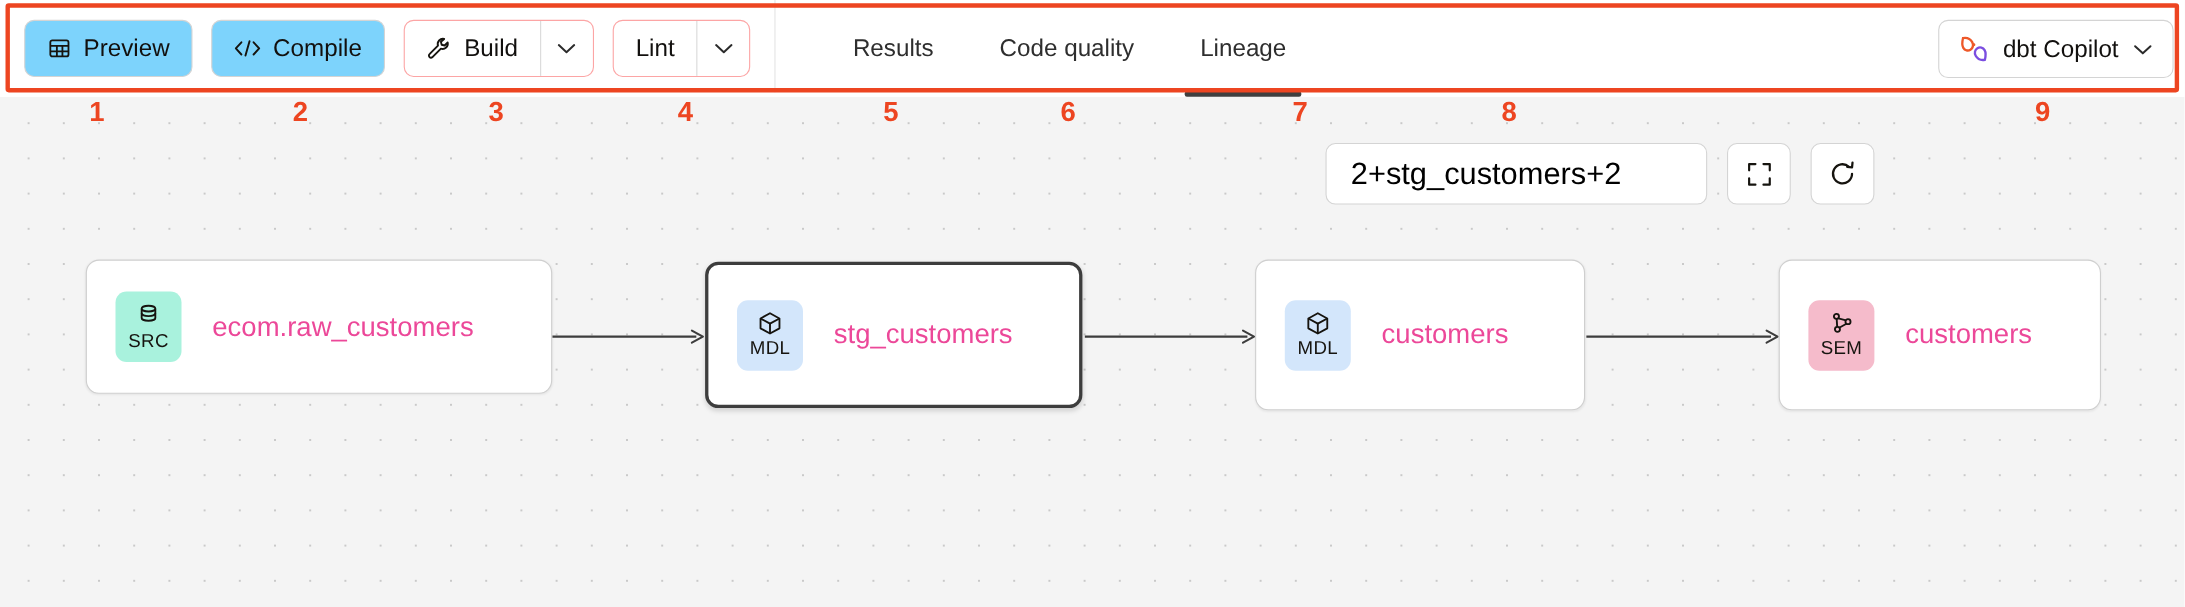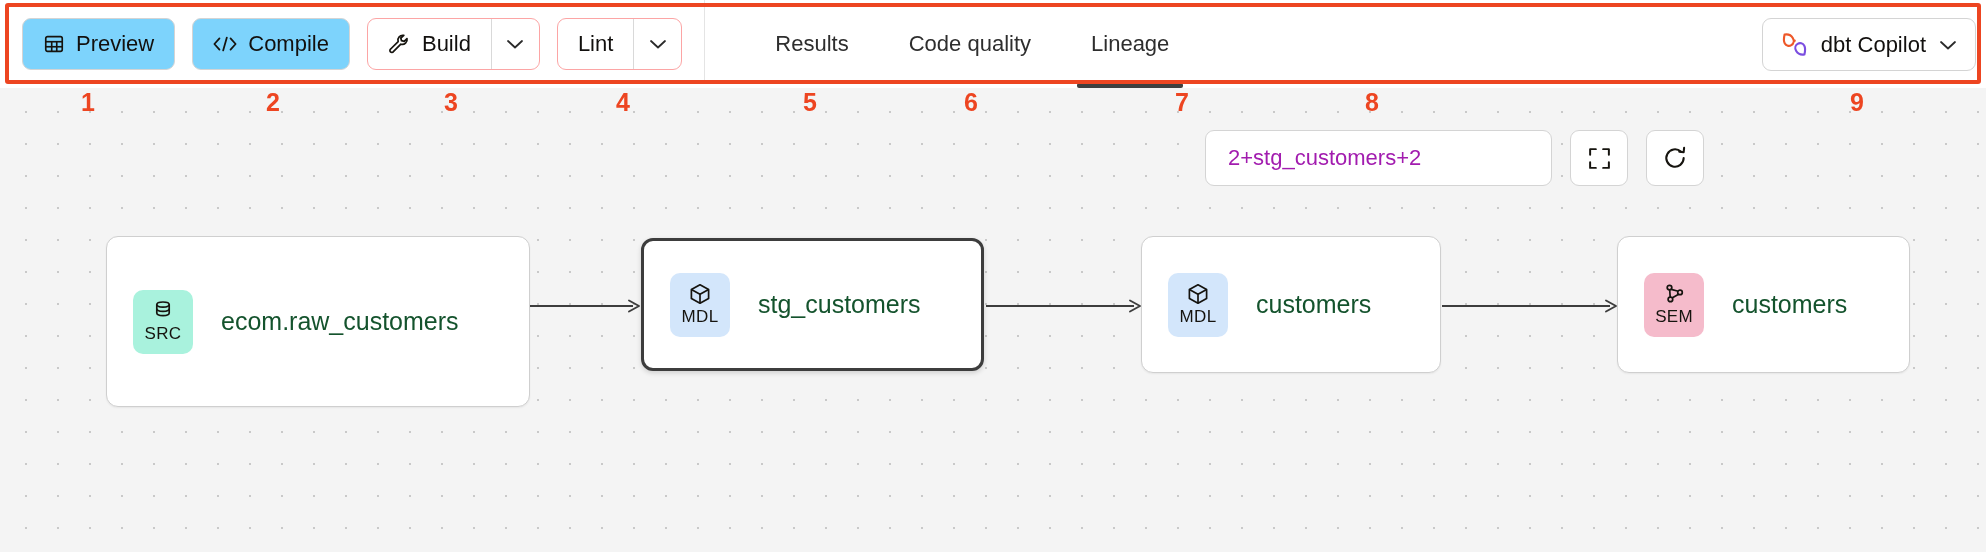--- a/index.html
+++ b/index.html
@@ -163,22 +163,22 @@
     height: 56px;
     background: #fff;
     border: 1px solid #d4d4d4;
     border-radius: 9px;
     overflow: hidden;
   }
   .search-group .field {
     display: flex; align-items: center;
     width: 345px;
     padding: 0 22px;
-    font-size: 22px;
-    color: #a21caf;
+    font-size: 28px;
+    color: #000000;
     white-space: nowrap;
   }
   .search-group .update {
     display: flex; align-items: center;
     padding: 0 24px;
     border-left: 1px solid #d9d9d9;
     font-size: 22px;
     color: #12100e;
     white-space: nowrap;
   }
@@ -207,21 +207,21 @@
     box-shadow: 0 2px 5px rgba(0,0,0,0.15);
   }
   .badge {
     width: 60px; height: 64px;
     border-radius: 10px;
     display: flex; flex-direction: column;
     align-items: center; justify-content: center;
     gap: 1px;
   }
   .badge .blabel { font-size: 17px; font-weight: 500; color: #16140f; letter-spacing: .3px; }
-  .node .nlabel { font-size: 25px; color: #14532d; white-space: nowrap; }
+  .node .nlabel { font-size: 25px; color: #ec4899; white-space: nowrap; }
 
   .edge { position: absolute; }
 </style>
 </head>
 <body>
 
 <div id="root">
 
   <div class="toolbar">
 
@@ -348,21 +348,21 @@
     </svg>
     <svg class="edge" style="left:986px; top:205px;" width="162" height="26" viewBox="0 0 162 26">
       <line x1="0" y1="13" x2="148" y2="13" stroke="#3d3d3d" stroke-width="1.9"></line>
       <polyline points="144,7.5 154,13 144,18.5" fill="none" stroke="#3d3d3d" stroke-width="1.9" stroke-linecap="round" stroke-linejoin="round"></polyline>
     </svg>
     <svg class="edge" style="left:1442px; top:205px;" width="182" height="26" viewBox="0 0 182 26">
       <line x1="0" y1="13" x2="168" y2="13" stroke="#3d3d3d" stroke-width="1.9"></line>
       <polyline points="164,7.5 174,13 164,18.5" fill="none" stroke="#3d3d3d" stroke-width="1.9" stroke-linecap="round" stroke-linejoin="round"></polyline>
     </svg>
 
-    <div class="node" style="left:78px; top:148px; width:424px; height:171px;margin-left:28px;">
+    <div class="node" style="left:78px; top:148px; width:424px; height:122px;">
       <div class="badge" style="background:#a9f2dd;">
         <span class="icon">
           <svg width="24" height="24" viewBox="0 0 24 24" fill="none" stroke="#16140f" stroke-width="1.7">
             <ellipse cx="12" cy="5.6" rx="6.2" ry="2.6"></ellipse>
             <path d="M5.8 5.6v4.2c0 1.44 2.78 2.6 6.2 2.6s6.2-1.16 6.2-2.6V5.6"></path>
             <path d="M5.8 9.8v4.2c0 1.44 2.78 2.6 6.2 2.6s6.2-1.16 6.2-2.6V9.8"></path>
           </svg>
         </span>
         <span class="blabel">SRC</span>
       </div>

